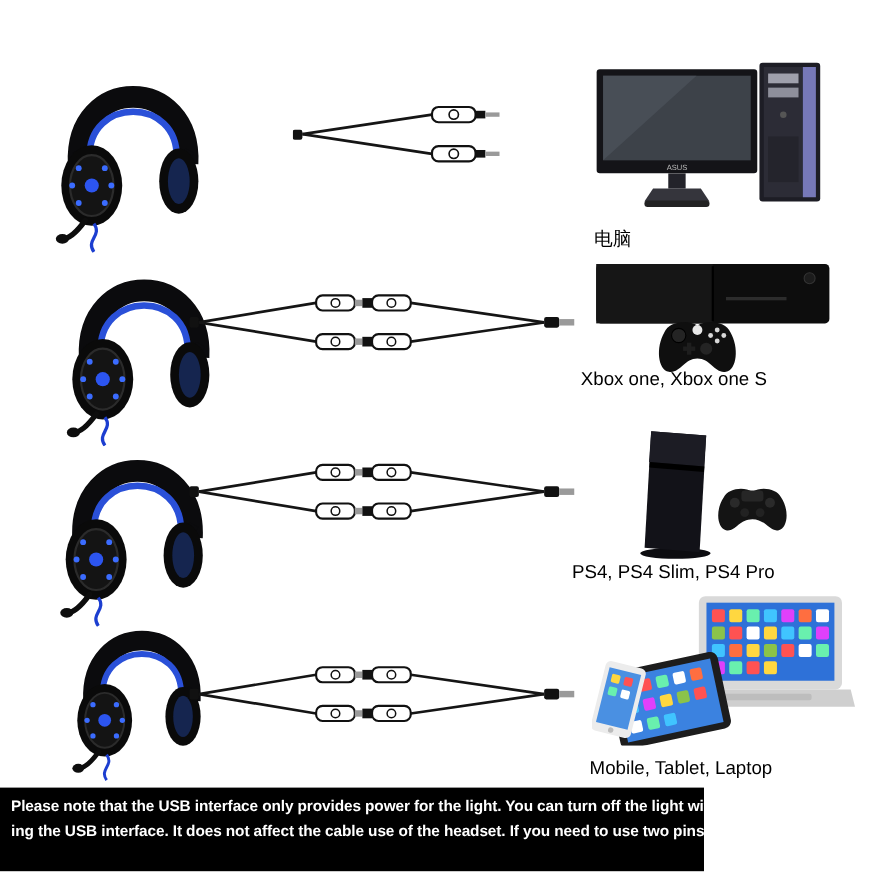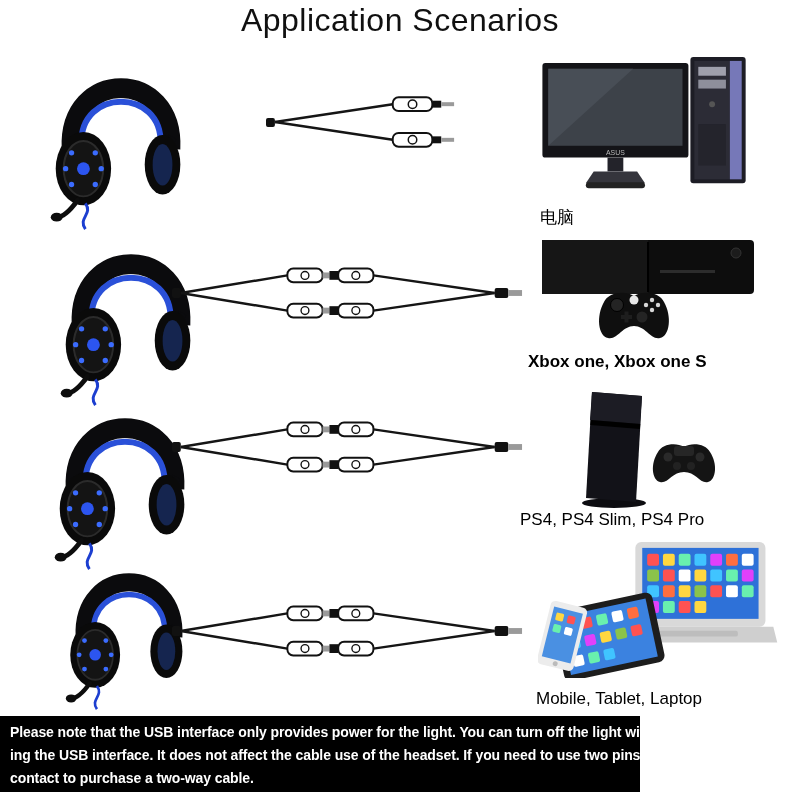--- a/index.html
+++ b/index.html
@@ -23,21 +23,21 @@
   .cb4 { left:172px; top:600px; width:352px; height:62px; }
 
   
   .dv1 { left:540px; top:55px;  width:212px; height:148px; }
   .dv2 { left:540px; top:240px; width:222px; height:116px; }
   .dv3 { left:578px; top:390px; width:160px; height:120px; }
   .dv4 { left:538px; top:540px; width:242px; height:138px; }
 
   
   .lb1 { left:540px; top:206px; width:190px; }
-  .lb2 { left:528px; top:352px; width:256px;font-weight:bold; }
+  .lb2 { left:528px; top:335px; width:256px; }
   .lb3 { left:520px; top:510px; width:250px; }
   .lb4 { left:536px; top:689px; width:248px; }
 
   .note-bar { position:absolute; left:0; top:716px; width:640px; height:76px;
               background:#000; color:#fff; font-weight:700; font-size:14px;
               line-height:23px; padding:5px 10px 0 10px; letter-spacing:-0.1px; }
   .note-line { white-space:nowrap; }
   .defs { position:absolute; width:0; height:0; overflow:hidden; }
 </style>
 </head>
@@ -214,21 +214,20 @@
           <rect x="10" y="75" width="8" height="8" rx="1.5" fill="#ffd740"></rect>
             <rect x="22" y="75" width="8" height="8" rx="1.5" fill="#ff5252"></rect>
           <rect x="10" y="87" width="8" height="8" rx="1.5" fill="#69f0ae"></rect>
             <rect x="22" y="87" width="8" height="8" rx="1.5" fill="#ffffff"></rect>
           <circle cx="21" cy="126" r="2.5" fill="#bbb"></circle>
         </g>
       </symbol>
     </defs>
   </svg>
 
-  <h1 class="title">Application Scenarios</h1>
 
   <section>
     <svg class="abs hs1">
         <use href="#sym-headset"></use>
       </svg>
     <svg class="abs cb1">
         <use href="#sym-cable-y"></use>
       </svg>
     <svg class="abs dv1">
         <use href="#sym-pc"></use>
@@ -271,16 +270,15 @@
       </svg>
     <svg class="abs dv4">
         <use href="#sym-mobile"></use>
       </svg>
     <div class="label lb4">Mobile, Tablet, Laptop</div>
   </section>
 
   <footer class="note-bar">
     <div class="note-line">Please note that the USB interface only provides power for the light. You can turn off the light without connect-</div>
     <div class="note-line">ing the USB interface. It does not affect the cable use of the headset. If you need to use two pins, please</div>
-    <div class="note-line">contact to purchase a two-way cable.</div>
   </footer>
 
 </div>
 
 </body></html>

